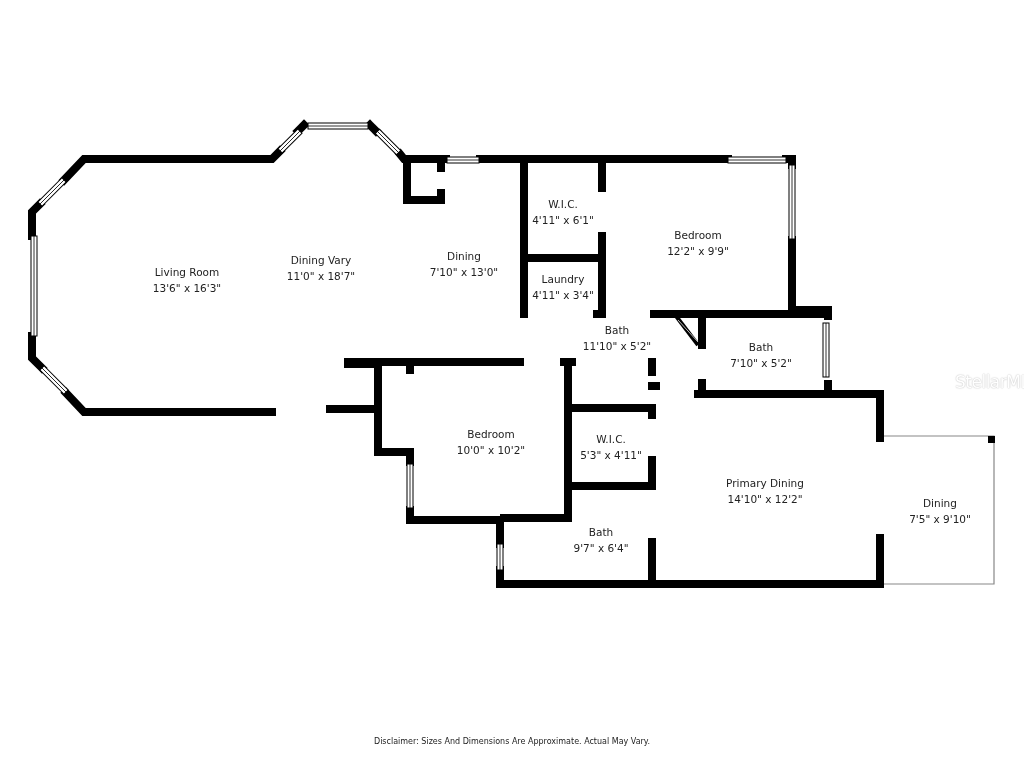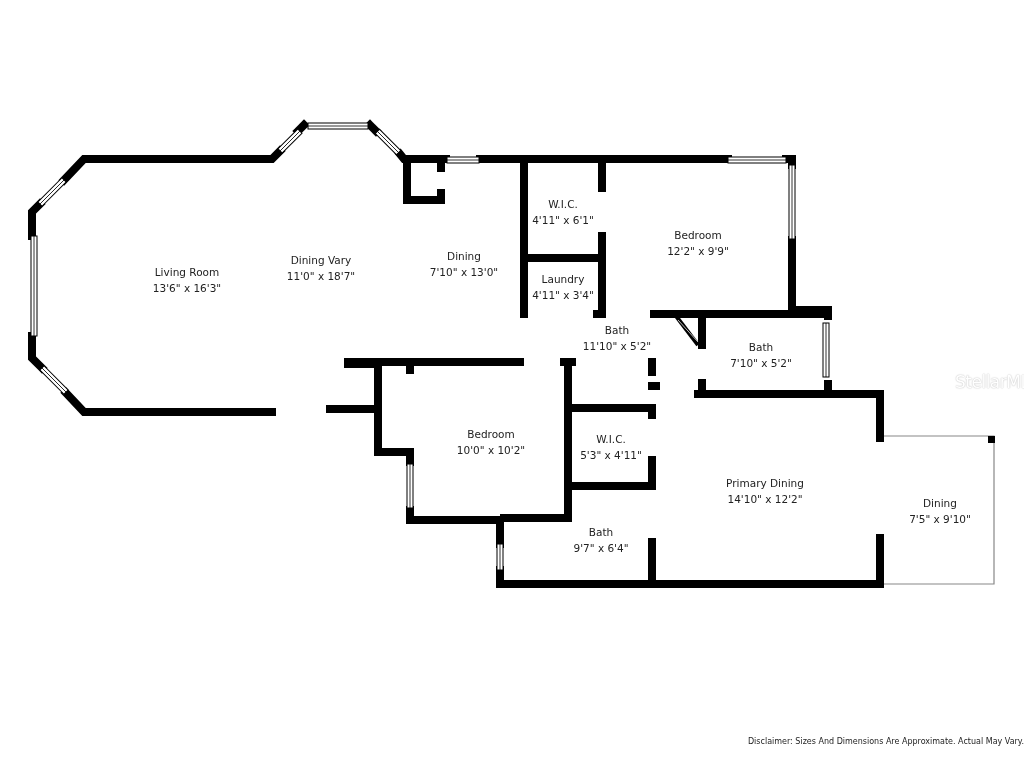--- a/index.html
+++ b/index.html
@@ -6,21 +6,21 @@
   body { width: 1024px; height: 768px; position: relative; overflow: hidden; font-family: "DejaVu Sans", sans-serif; }
   #plan { position: absolute; left: 0; top: 0; width: 1024px; height: 768px; }
   .wall { stroke: #000; stroke-width: 8; stroke-linecap: square; fill: none; }
   .win { fill: #ffffff; stroke: #000; stroke-width: 1; }
   .winline { stroke: #000; stroke-width: 0.8; }
   .patio { fill: none; stroke: #888; stroke-width: 1.2; }
   .room-label { position: absolute; transform: translateX(-50%); text-align: center; color: #222; font-size: 10.5px; line-height: 16px; white-space: nowrap; }
   .room-name { display: block; }
   .room-dim { display: block; }
   .watermark { position: absolute; left: 955px; top: 372px; color: #ffffff; font-size: 17px; letter-spacing: -0.5px; text-shadow: 0 0 2px #cfcfcf, 0 0 1px #bdbdbd; }
-  .disclaimer { position: absolute; left: 0; width: 1024px; top: 737px; text-align: right; font-size: 8px; color: #222; }
+  .disclaimer { position: absolute; left: 0; width: 1024px; top: 737px; text-align: center; font-size: 8px; color: #222; }
 </style>
 </head>
 <body>
 
 <svg id="plan" viewBox="0 0 1024 768" xmlns="http://www.w3.org/2000/svg">
 
   <g>
     <polyline class="wall" points="272,412 84,412 66,393"></polyline>
     <polyline class="wall" points="42,368 32,358 32,336"></polyline>
     <polyline class="wall" points="32,236 32,212 40,204"></polyline>

